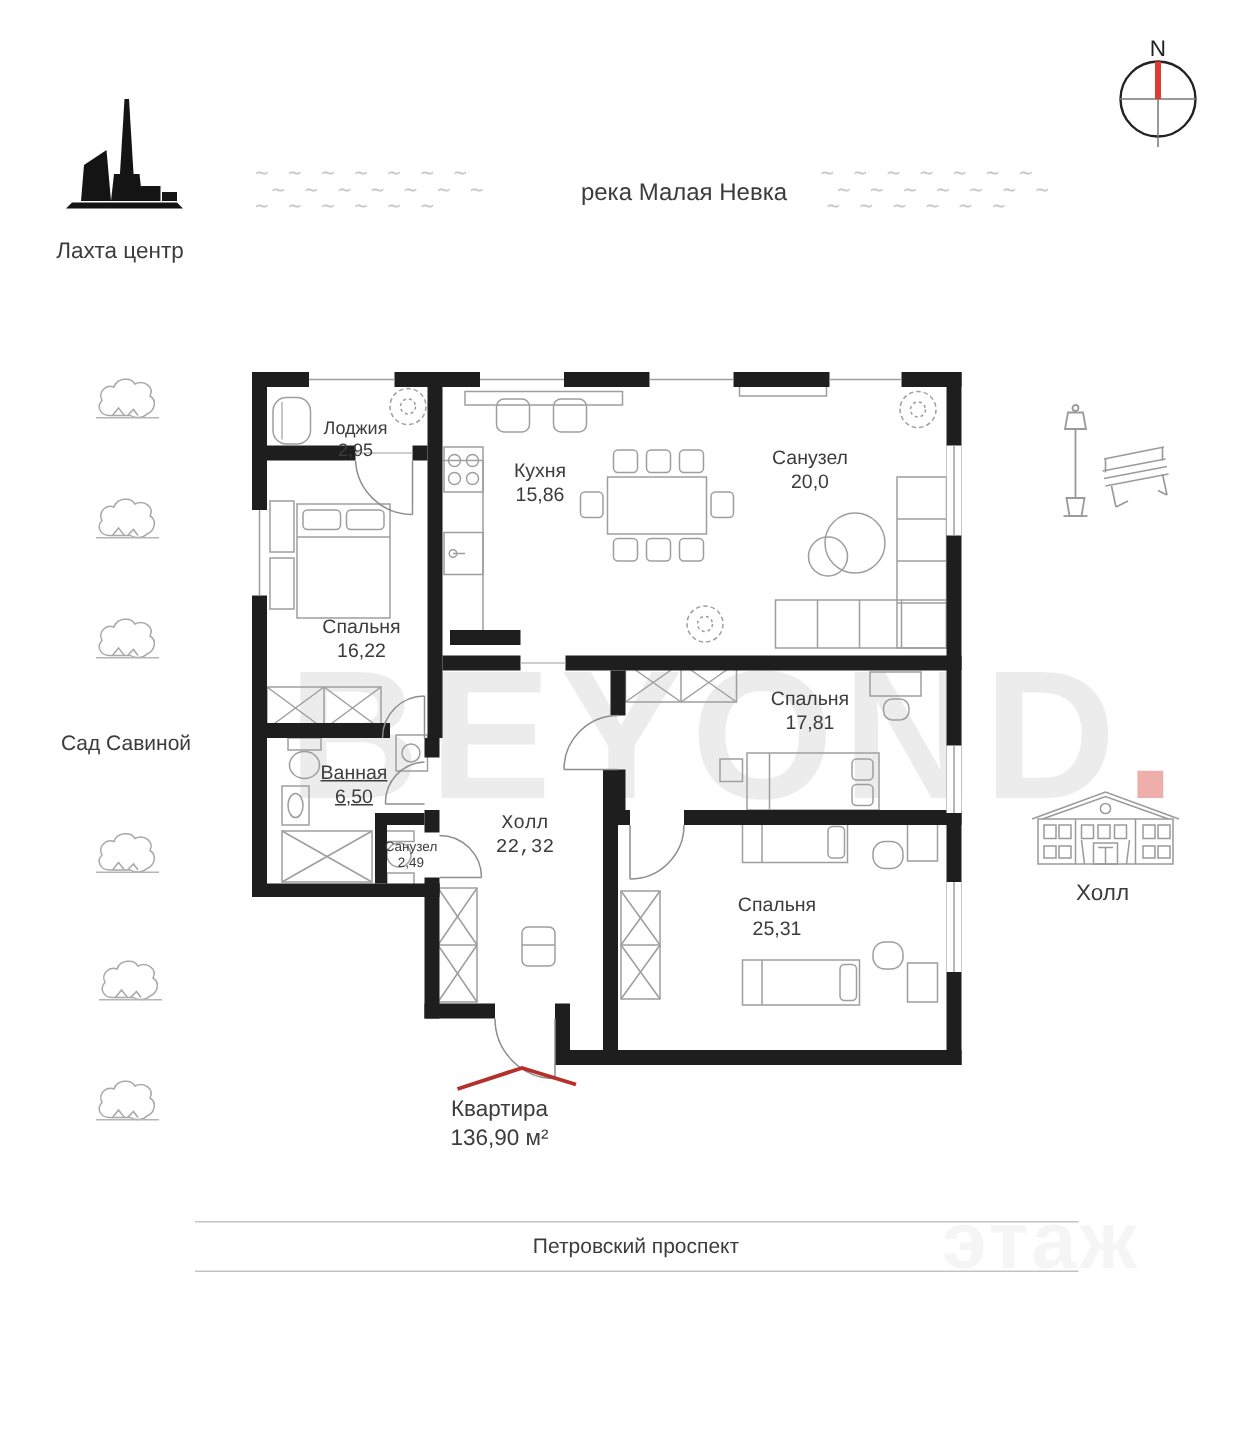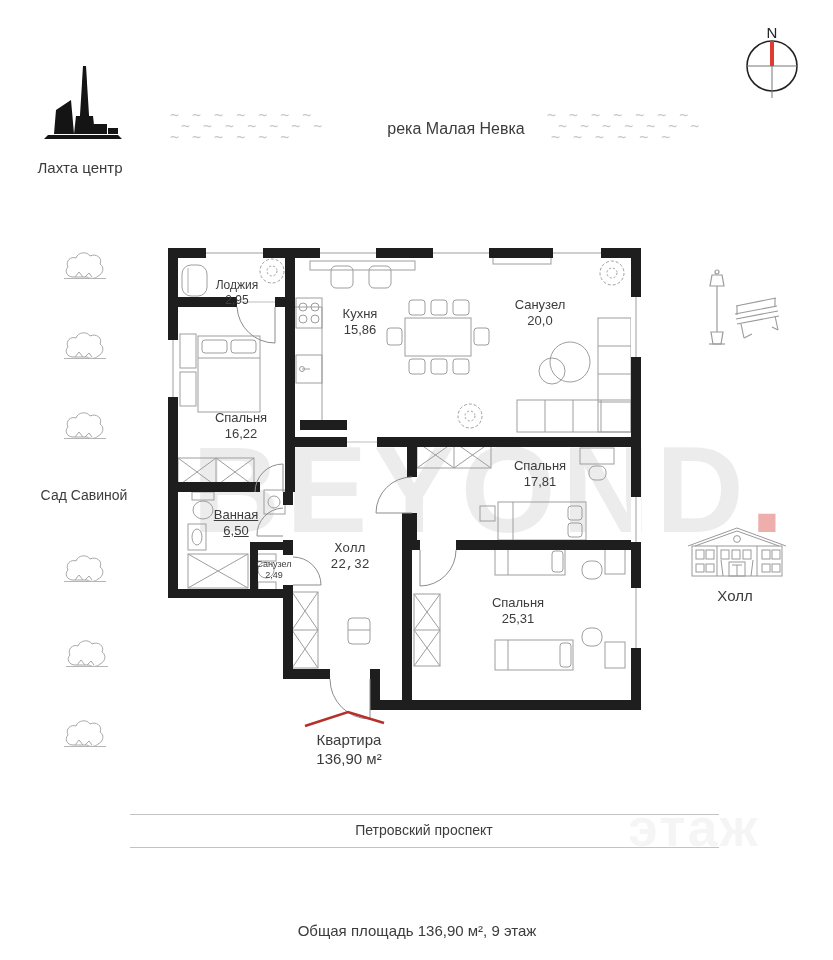--- a/index.html
+++ b/index.html
@@ -357,24 +357,23 @@
   </div>
   <div class="abs ctr lbl" style="left:350px;top:541px;font-family:Liberation Mono, monospace;">
     <div>Холл</div>
       <div>22,32</div>
   </div>
   <div class="abs ctr lbl" style="left:518px;top:595px;">
     <div>Спальня</div>
       <div>25,31</div>
   </div>
 
-  <div class="abs ctr lbl lbl-lg" style="left:349px;top:731px;text-align:center;">
+  <div class="abs ctr lbl lbl-lg" style="left:333px;top:731px;text-align:center;">
     <div>Квартира</div>
       <div>136,90 м²</div>
   </div>
 
   <div class="abs roadline" style="left:130px;top:814px;width:589px;"></div>
   <div class="abs ctr lbl" style="left:424px;top:822px;font-size:14px;text-align:center;">Петровский проспект</div>
   <div class="abs roadline" style="left:130px;top:847px;width:589px;"></div>
 
-  <div class="abs ctr lbl lbl-lg" style="left:417px;top:922px;">Общая площадь 136,90 м², 9 этаж</div>
 
 </div>
 
 </body></html>

